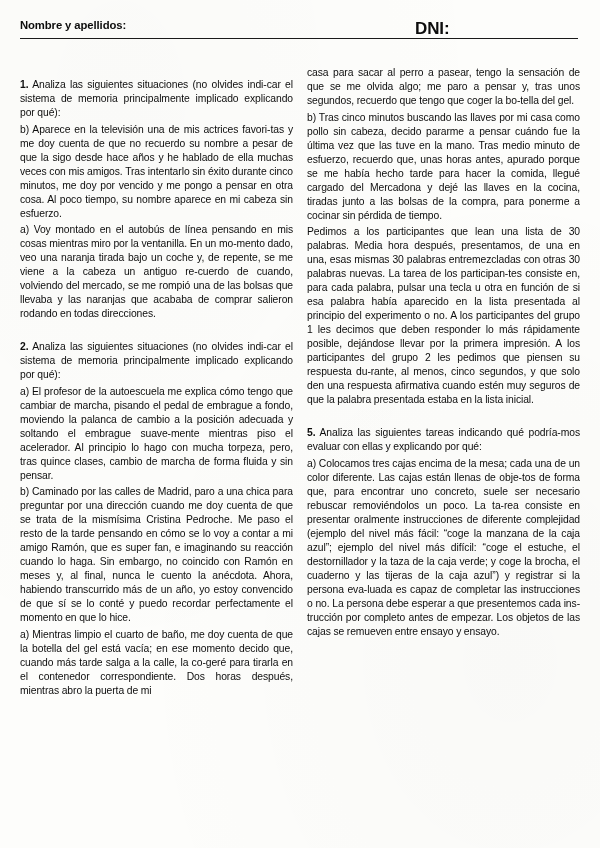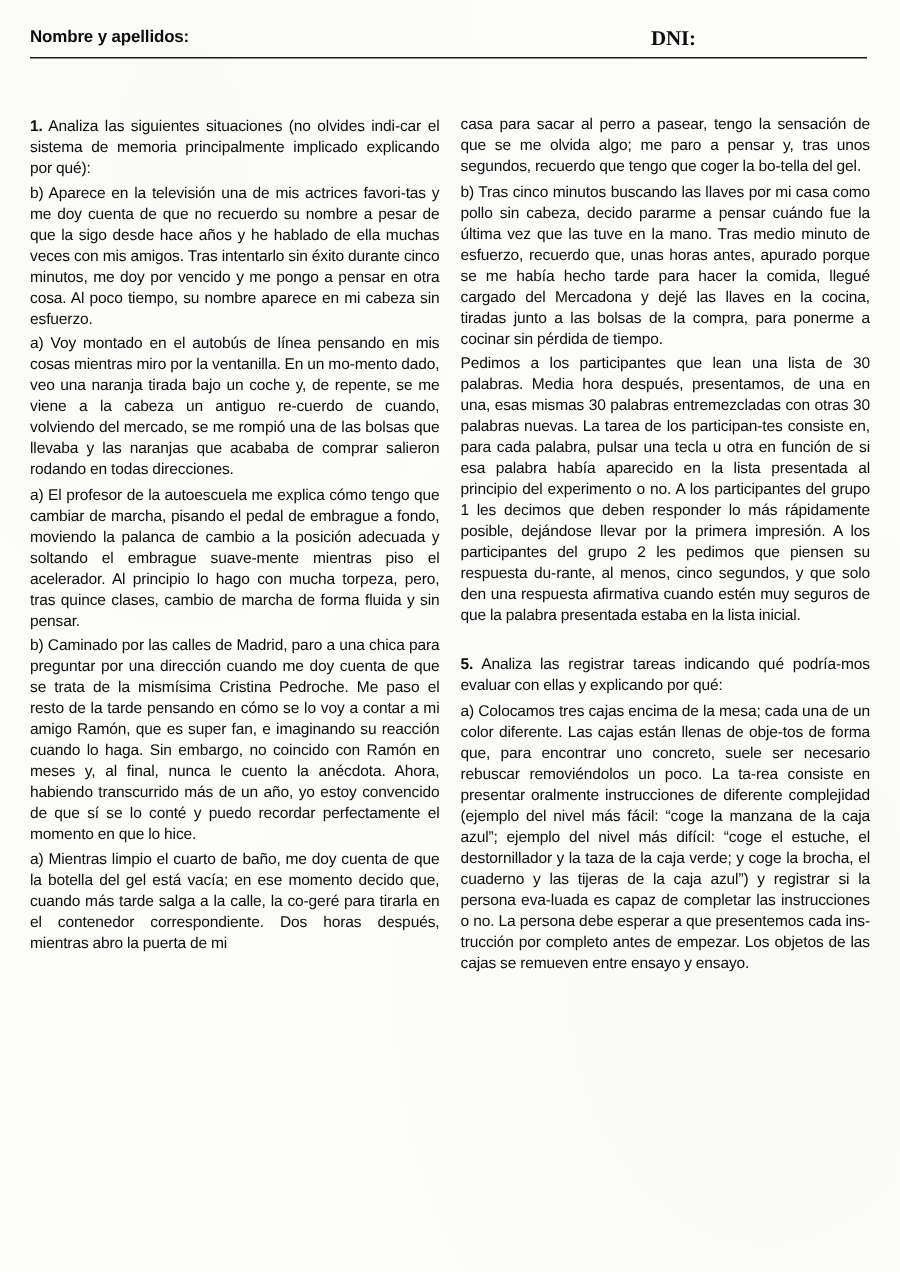--- a/index.html
+++ b/index.html
@@ -42,27 +42,26 @@
     position: absolute;
     left: 0;
     top: 0;
     font-size: 11.3px;
     font-weight: bold;
     letter-spacing: -0.1px;
     white-space: nowrap;
   }
   .hdr-dni {
     position: absolute;
-    left: 414px;
+    left: 395px;
     top: 0;
-    font-size: 14px;
+    font-size: 17px;
     font-weight: bold;
     letter-spacing: -0.1px;
     white-space: nowrap;
-    font-family: Liberation Serif, serif;
   }
   .hdr-rule {
     position: absolute;
     left: 0;
     top: 19px;
     width: 558px;
     height: 0;
     border-top: 1.4px solid #1a1a1a;
   }
 
@@ -94,21 +93,21 @@
   }
   
   p.para.qstart {
     margin-top: 19px;
   }
   p.para.qstart.first {
     margin-top: 12px;
   }
   
   p.para.cont {
-    margin-top: 11px;
+    margin-top: 0;
   }
   .qnum {
     font-weight: bold;
   }
 </style>
 </head>
 <body>
 
 <div class="page">
 
@@ -123,40 +122,41 @@
   <div class="columns">
 
     <div class="col">
 
       <p class="para qstart first"><span class="qnum">1.</span><span> Analiza las siguientes situaciones (no olvides indi-car el sistema de memoria principalmente implicado explicando por qué):</span></p>
 
       <p class="para">b) Aparece en la televisión una de mis actrices favori-tas y me doy cuenta de que no recuerdo su nombre a pesar de que la sigo desde hace años y he hablado de ella muchas veces con mis amigos. Tras intentarlo sin éxito durante cinco minutos, me doy por vencido y me pongo a pensar en otra cosa. Al poco tiempo, su nombre aparece en mi cabeza sin esfuerzo.</p>
 
       <p class="para">a) Voy montado en el autobús de línea pensando en mis cosas mientras miro por la ventanilla. En un mo-mento dado, veo una naranja tirada bajo un coche y, de repente, se me viene a la cabeza un antiguo re-cuerdo de cuando, volviendo del mercado, se me rompió una de las bolsas que llevaba y las naranjas que acababa de comprar salieron rodando en todas direcciones.</p>
 
+      <p class="para qstart"><span class="qnum">2.</span><span> Analiza las siguientes situaciones (no olvides indi-car el sistema de memoria principalmente implicado explicando por qué):</span></p>
 
       <p class="para">a) El profesor de la autoescuela me explica cómo tengo que cambiar de marcha, pisando el pedal de embrague a fondo, moviendo la palanca de cambio a la posición adecuada y soltando el embrague suave-mente mientras piso el acelerador. Al principio lo hago con mucha torpeza, pero, tras quince clases, cambio de marcha de forma fluida y sin pensar.</p>
 
       <p class="para">b) Caminado por las calles de Madrid, paro a una chica para preguntar por una dirección cuando me doy cuenta de que se trata de la mismísima Cristina Pedroche. Me paso el resto de la tarde pensando en cómo se lo voy a contar a mi amigo Ramón, que es super fan, e imaginando su reacción cuando lo haga. Sin embargo, no coincido con Ramón en meses y, al final, nunca le cuento la anécdota. Ahora, habiendo transcurrido más de un año, yo estoy convencido de que sí se lo conté y puedo recordar perfectamente el momento en que lo hice.</p>
 
 
       <p class="para">a) Mientras limpio el cuarto de baño, me doy cuenta de que la botella del gel está vacía; en ese momento decido que, cuando más tarde salga a la calle, la co-geré para tirarla en el contenedor correspondiente. Dos horas después, mientras abro la puerta de mi</p>
 
     </div>
 
     <div class="col">
 
       <p class="para cont">casa para sacar al perro a pasear, tengo la sensación de que se me olvida algo; me paro a pensar y, tras unos segundos, recuerdo que tengo que coger la bo-tella del gel.</p>
 
       <p class="para">b) Tras cinco minutos buscando las llaves por mi casa como pollo sin cabeza, decido pararme a pensar cuándo fue la última vez que las tuve en la mano. Tras medio minuto de esfuerzo, recuerdo que, unas horas antes, apurado porque se me había hecho tarde para hacer la comida, llegué cargado del Mercadona y dejé las llaves en la cocina, tiradas junto a las bolsas de la compra, para ponerme a cocinar sin pérdida de tiempo.</p>
 
 
       <p class="para">Pedimos a los participantes que lean una lista de 30 palabras. Media hora después, presentamos, de una en una, esas mismas 30 palabras entremezcladas con otras 30 palabras nuevas. La tarea de los participan-tes consiste en, para cada palabra, pulsar una tecla u otra en función de si esa palabra había aparecido en la lista presentada al principio del experimento o no. A los participantes del grupo 1 les decimos que deben responder lo más rápidamente posible, dejándose llevar por la primera impresión. A los participantes del grupo 2 les pedimos que piensen su respuesta du-rante, al menos, cinco segundos, y que solo den una respuesta afirmativa cuando estén muy seguros de que la palabra presentada estaba en la lista inicial.</p>
 
-      <p class="para qstart"><span class="qnum">5.</span><span> Analiza las registrar tareas indicando qué podría-mos evaluar con ellas y explicando por qué:</span></p>
+      <p class="para qstart"><span class="qnum">5.</span><span> Analiza las siguientes tareas indicando qué podría-mos evaluar con ellas y explicando por qué:</span></p>
 
       <p class="para">a) Colocamos tres cajas encima de la mesa; cada una de un color diferente. Las cajas están llenas de obje-tos de forma que, para encontrar uno concreto, suele ser necesario rebuscar removiéndolos un poco. La ta-rea consiste en presentar oralmente instrucciones de diferente complejidad (ejemplo del nivel más fácil: “coge la manzana de la caja azul”; ejemplo del nivel más difícil: “coge el estuche, el destornillador y la taza de la caja verde; y coge la brocha, el cuaderno y las tijeras de la caja azul”) y registrar si la persona eva-luada es capaz de completar las instrucciones o no. La persona debe esperar a que presentemos cada ins-trucción por completo antes de empezar. Los objetos de las cajas se remueven entre ensayo y ensayo.</p>
 
     </div>
 
   </div>
 
 </div>
 
 </body></html>

